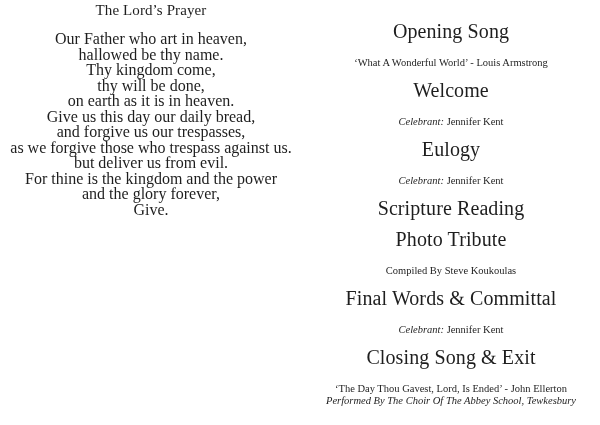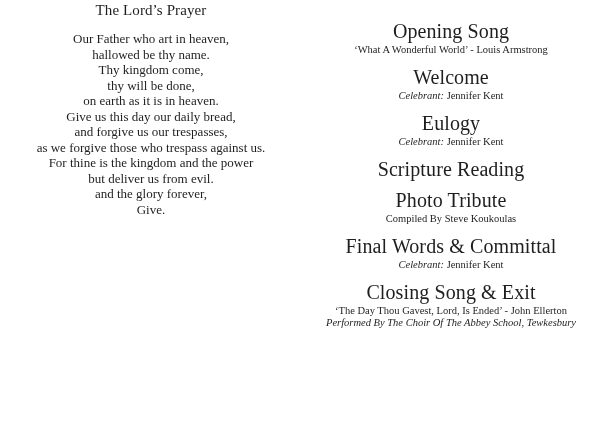--- a/index.html
+++ b/index.html
@@ -41,36 +41,36 @@
     font-size: 15px;
     line-height: 20px;
     font-weight: normal;
     margin: 0;
     letter-spacing: 0.1px;
   }
   .prayer {
     margin-top: 11px;
   }
   .prayer-line {
-    font-size: 13px;
+    font-size: 16px;
     line-height: 15.5px;
     white-space: nowrap;
   }
   .section {
     margin: 0 0 11px 0;
   }
   .section-heading {
     font-size: 20px;
     line-height: 20px;
     font-weight: normal;
     margin: 0;
     letter-spacing: 0.1px;
   }
   .details {
-    margin-top: 3px;
+    margin-top: 16px;
   }
   .detail-line {
     font-size: 10.5px;
     line-height: 12px;
     white-space: nowrap;
   }
   .lbl {
     font-style: italic;
   }
   .it {
@@ -86,22 +86,22 @@
     <h1 class="doc-title">The Lord’s Prayer</h1>
     <div class="prayer">
       <div class="prayer-line">Our Father who art in heaven,</div>
       <div class="prayer-line">hallowed be thy name.</div>
       <div class="prayer-line">Thy kingdom come,</div>
       <div class="prayer-line">thy will be done,</div>
       <div class="prayer-line">on earth as it is in heaven.</div>
       <div class="prayer-line">Give us this day our daily bread,</div>
       <div class="prayer-line">and forgive us our trespasses,</div>
       <div class="prayer-line">as we forgive those who trespass against us.</div>
+      <div class="prayer-line">but deliver us from evil.</div>
       <div class="prayer-line">For thine is the kingdom and the power</div>
-      <div class="prayer-line">but deliver us from evil.</div>
       <div class="prayer-line">and the glory forever,</div>
       <div class="prayer-line">Give.</div>
     </div>
   </div>
 
   <div class="page page-right">
 
     <div class="section">
       <h2 class="section-heading">Opening Song</h2>
       <div class="details">

